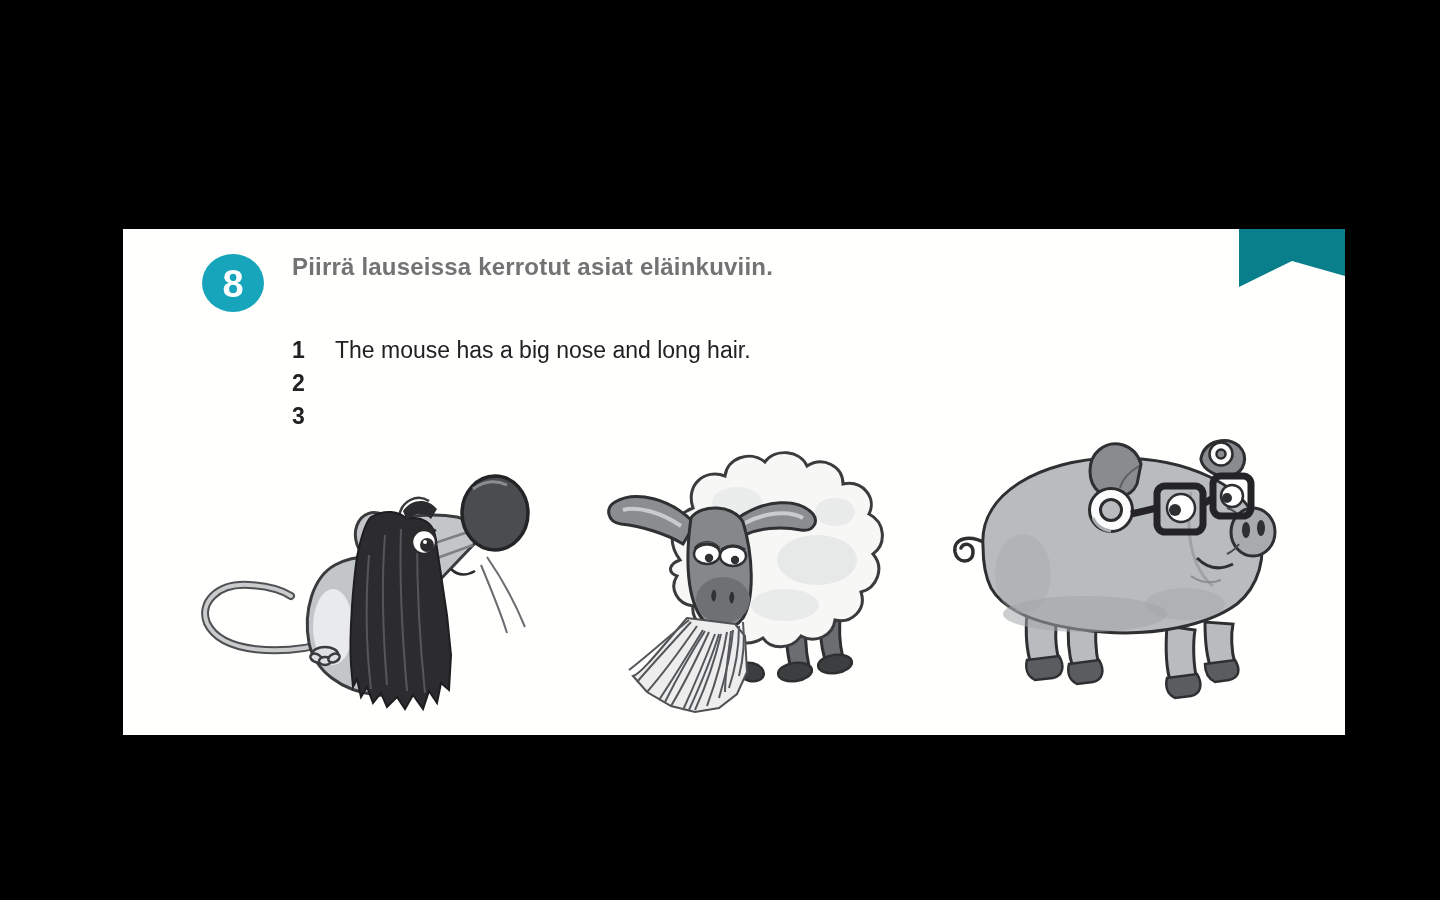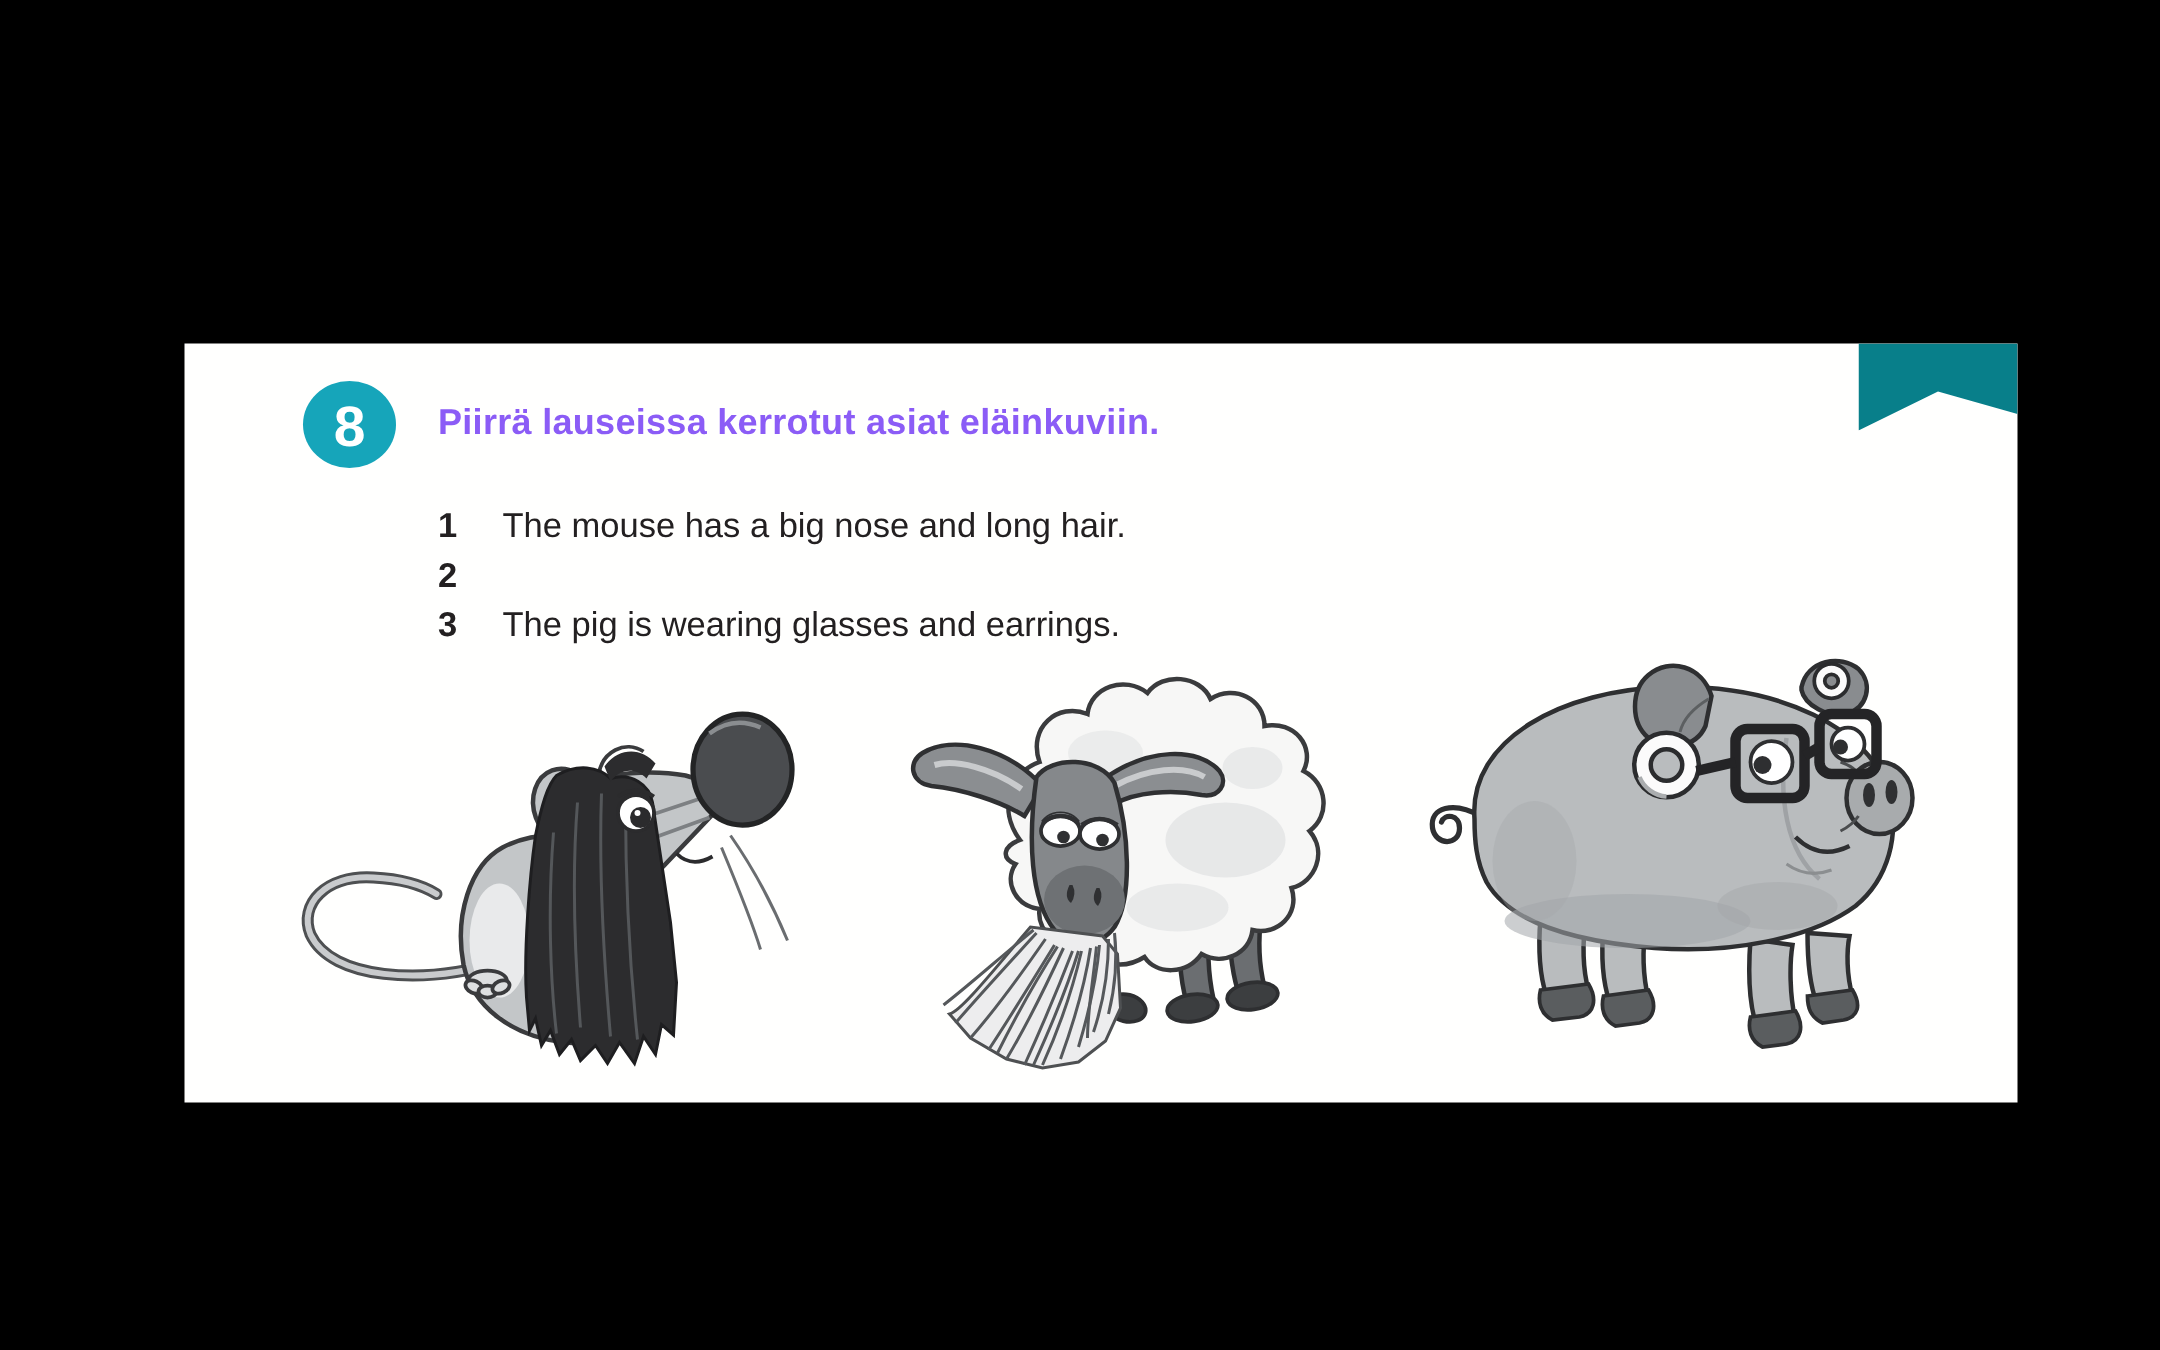--- a/index.html
+++ b/index.html
@@ -1,22 +1,22 @@
 <!DOCTYPE html>
 <html><head>
 <meta charset="utf-8">
 <style>
   html,body{margin:0;padding:0;background:#000;}
   .stage{position:relative;width:1440px;height:900px;background:#000;overflow:hidden;
          font-family:"Liberation Sans",sans-serif;}
   .card{position:absolute;left:123px;top:229px;width:1222px;height:506px;background:#fffffe;}
   .badge-svg{position:absolute;left:78px;top:24px;width:64px;height:60px;}
   .badge-svg text{font-family:"Liberation Sans",sans-serif;font-weight:bold;font-size:38px;}
-  .instruction{position:absolute;left:169px;top:39px;margin:0;font-size:24px;font-weight:700;
-               color:#8b5cf6;letter-spacing:.2px;}
+  .instruction{position:absolute;left:169px;top:24px;margin:0;font-size:24px;font-weight:700;
+               color:#737373;letter-spacing:.2px;}
   .sentences{position:absolute;left:169px;top:105px;font-size:23px;color:#232021;}
   .sentence{display:flex;line-height:33px;}
   .sentence .num{font-weight:700;width:43px;flex:0 0 43px;}
   .bookmark-svg{position:absolute;right:0;top:0;width:106px;height:58px;display:block;}
   .fig{position:absolute;}
   .fig-mouse{left:62px;top:236px;width:360px;height:250px;}
   .fig-sheep{left:462px;top:211px;width:330px;height:282px;}
   .fig-pig{left:812px;top:197px;width:360px;height:292px;}
 </style>
 </head>
@@ -39,21 +39,20 @@
     <div class="sentences">
       <div class="sentence">
         <span class="num">1</span>
         <span class="txt">The mouse has a big nose and long hair.</span>
       </div>
       <div class="sentence">
         <span class="num">2</span>
       </div>
       <div class="sentence">
         <span class="num">3</span>
-        <span class="txt">The pig is wearing glasses and earrings.</span>
       </div>
     </div>
 
     <svg class="fig fig-mouse" viewBox="0 0 360 250" role="img" aria-label="Cartoon mouse with a big drawn-on nose and long black hair, long curling tail">
 
       <g>
         <path d="M150,176 C96,192 36,188 22,158 C14,138 32,118 64,120 C84,121 98,126 106,131" fill="none" stroke="#4e5052" stroke-width="8" stroke-linecap="round"></path>
         <path d="M150,176 C96,192 36,188 22,158 C14,138 32,118 64,120 C84,121 98,126 106,131" fill="none" stroke="#c9cbcd" stroke-width="4" stroke-linecap="round"></path>
       </g>
 

